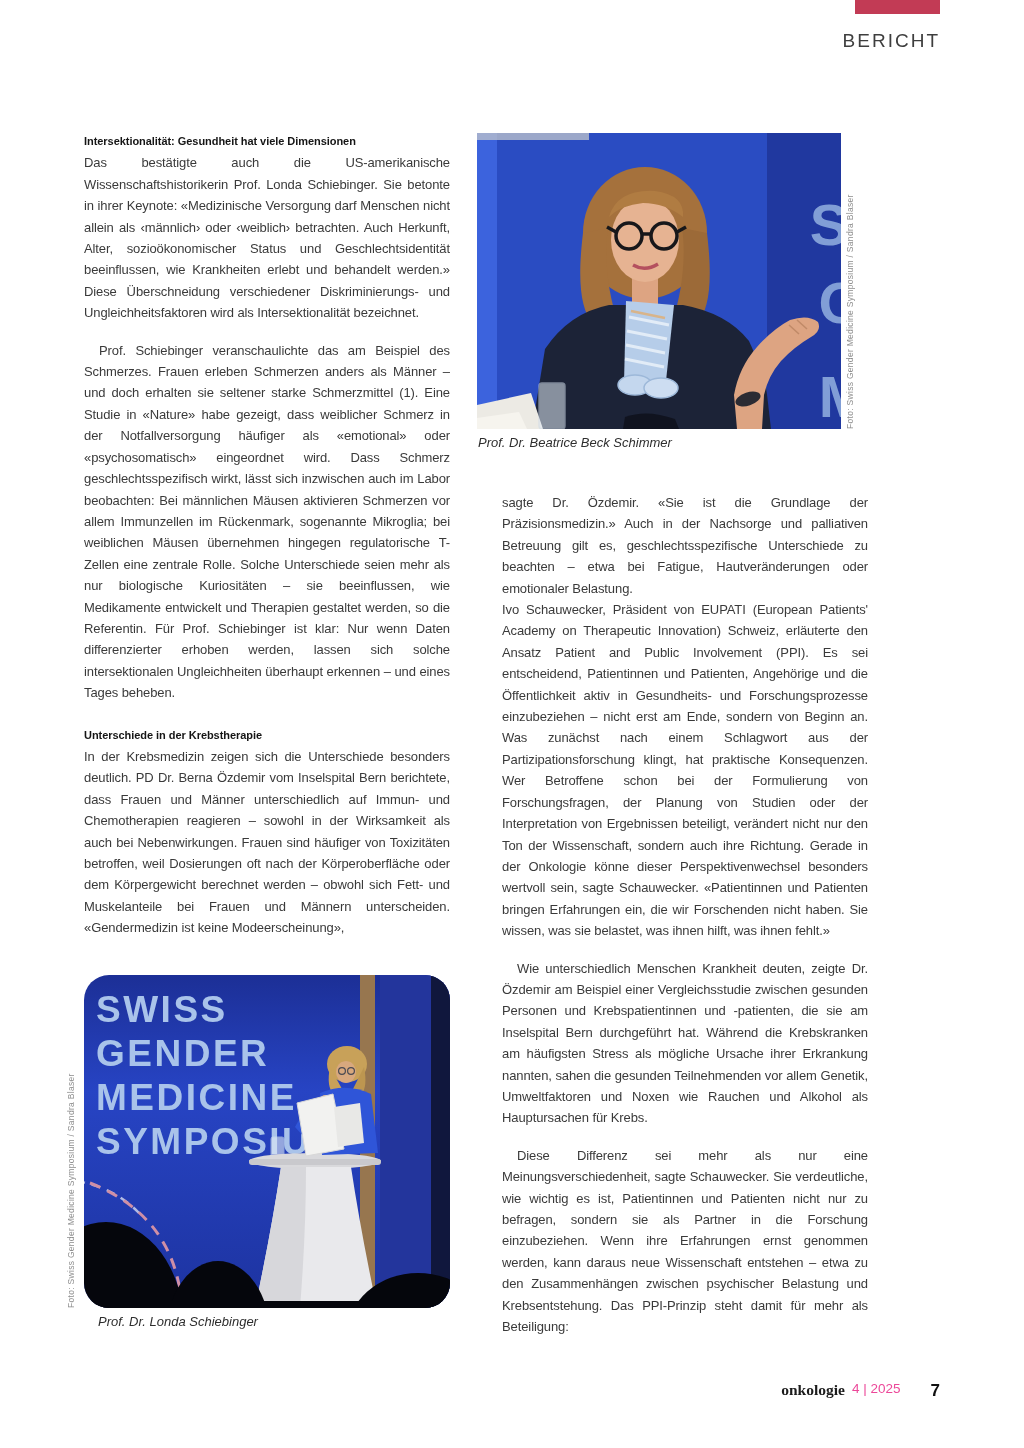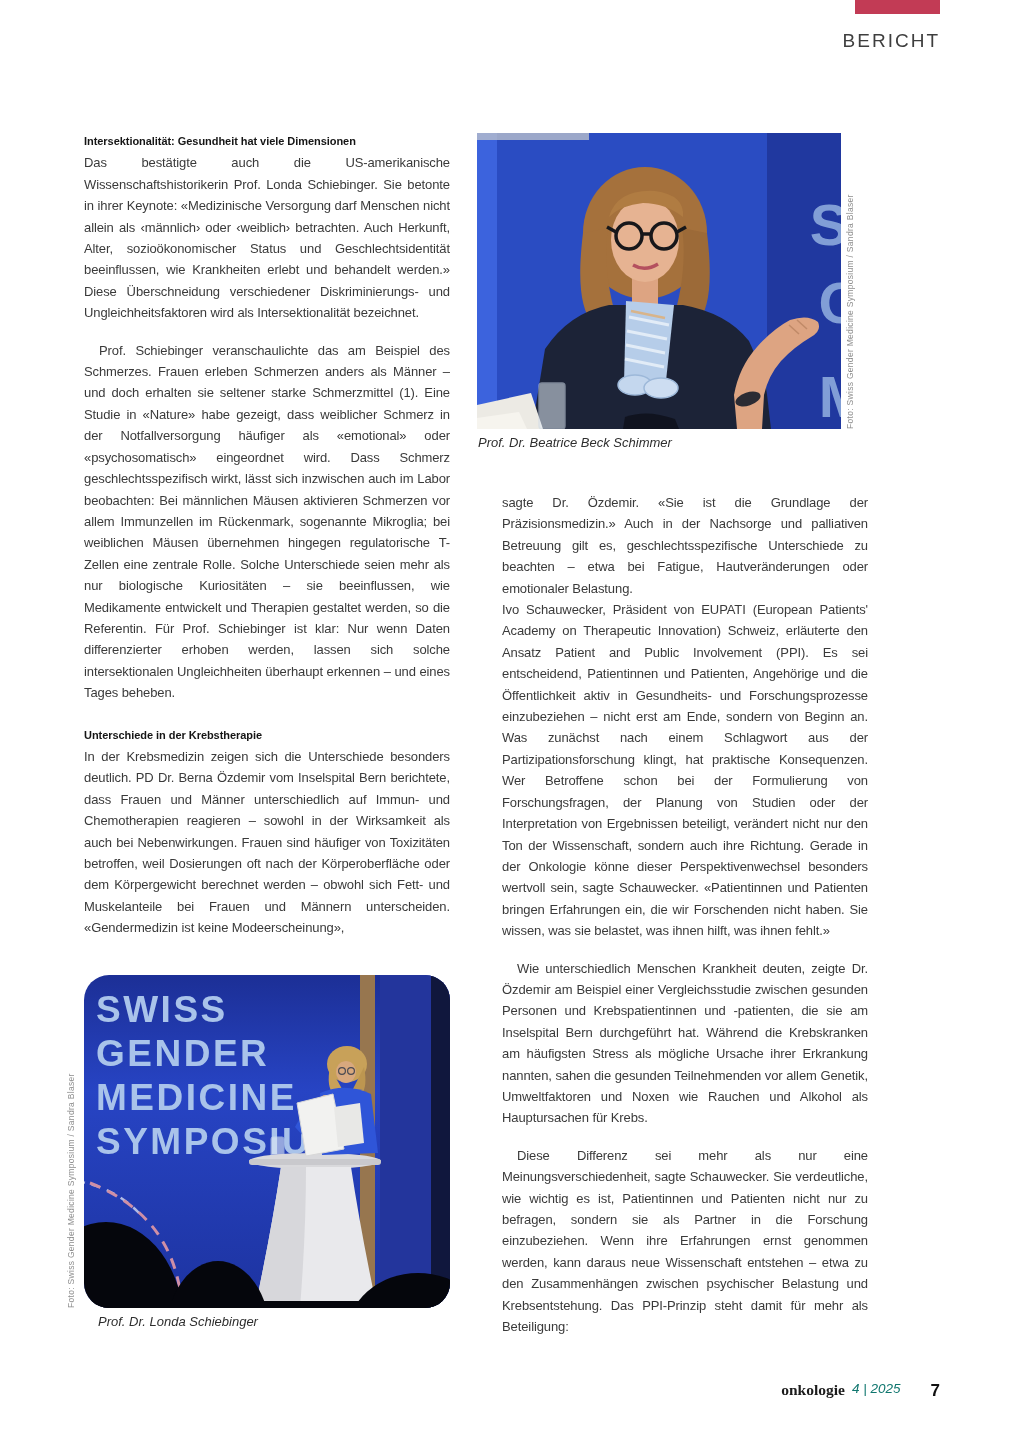--- a/index.html
+++ b/index.html
@@ -31,21 +31,21 @@
   #caption-top{left:478px;top:435px;width:364px;}
   #caption-bottom{left:98px;top:1314px;width:366px;}
 
   .credit-vert{position:absolute;writing-mode:vertical-rl;transform:rotate(180deg);
        font-size:8.5px;color:#8e8e8e;letter-spacing:0.3px;white-space:nowrap;}
   #credit-top{left:845px;top:133px;height:296px;width:12px;}
   #credit-bottom{left:66px;top:975px;height:333px;width:12px;}
 
   .footer{position:absolute;top:1381px;right:84px;display:flex;align-items:flex-start;color:#1c1c1c;}
   .footer .journal{font-family:"Liberation Serif","DejaVu Serif",serif;font-weight:700;font-size:15.5px;}
-  .footer .issue{font-size:13.5px;margin-left:7px;color:#0f766e;font-style:italic;}
+  .footer .issue{font-size:13.5px;margin-left:7px;color:#ec4899;}
   .footer .pagenum{font-weight:700;font-size:17px;margin-left:30px;color:#111;}
 </style>
 </head>
 <body>
 
 <div class="page">
 
   <div class="accent-bar"></div>
   <div class="section-tag">BERICHT</div>
 

